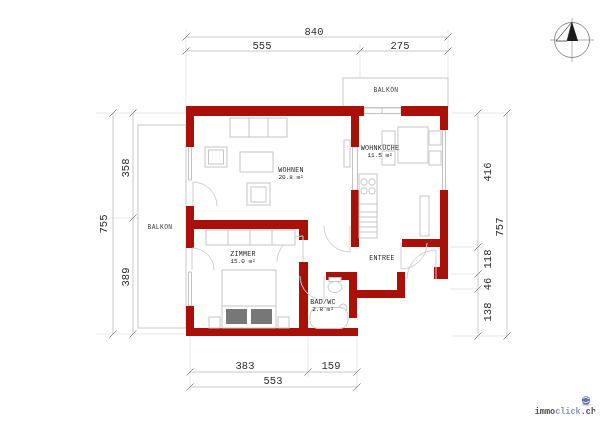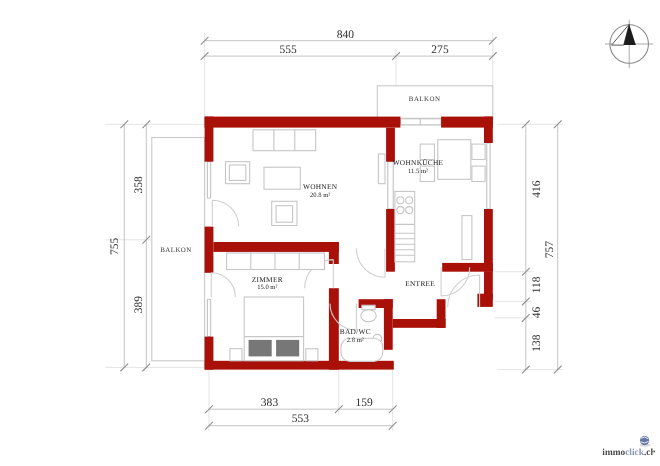--- a/index.html
+++ b/index.html
@@ -1,18 +1,18 @@
 <!DOCTYPE html>
 <html><head>
 <meta charset="utf-8">
 <style>
   html,body{margin:0;padding:0;background:#ffffff;}
   .canvas{
     position:relative;width:600px;height:424px;background:#fff;overflow:hidden;
-    font-family:Liberation Serif, serif;
+    font-family:Liberation Mono, monospace;
     border-radius:29px;
   }
   svg{position:absolute;left:0;top:0;}
   
   .wall{fill:#A81008;stroke:none;}
   .thinline{stroke:#C2C2C2;stroke-width:1;fill:none;}
   .door{stroke:#CFCFCF;stroke-width:1;fill:none;}
   .furn{stroke:#C6C6C6;stroke-width:1;fill:#ffffff;}
   .furnline{stroke:#C6C6C6;stroke-width:1;fill:none;}
   .pillow{fill:#777777;stroke:none;}

